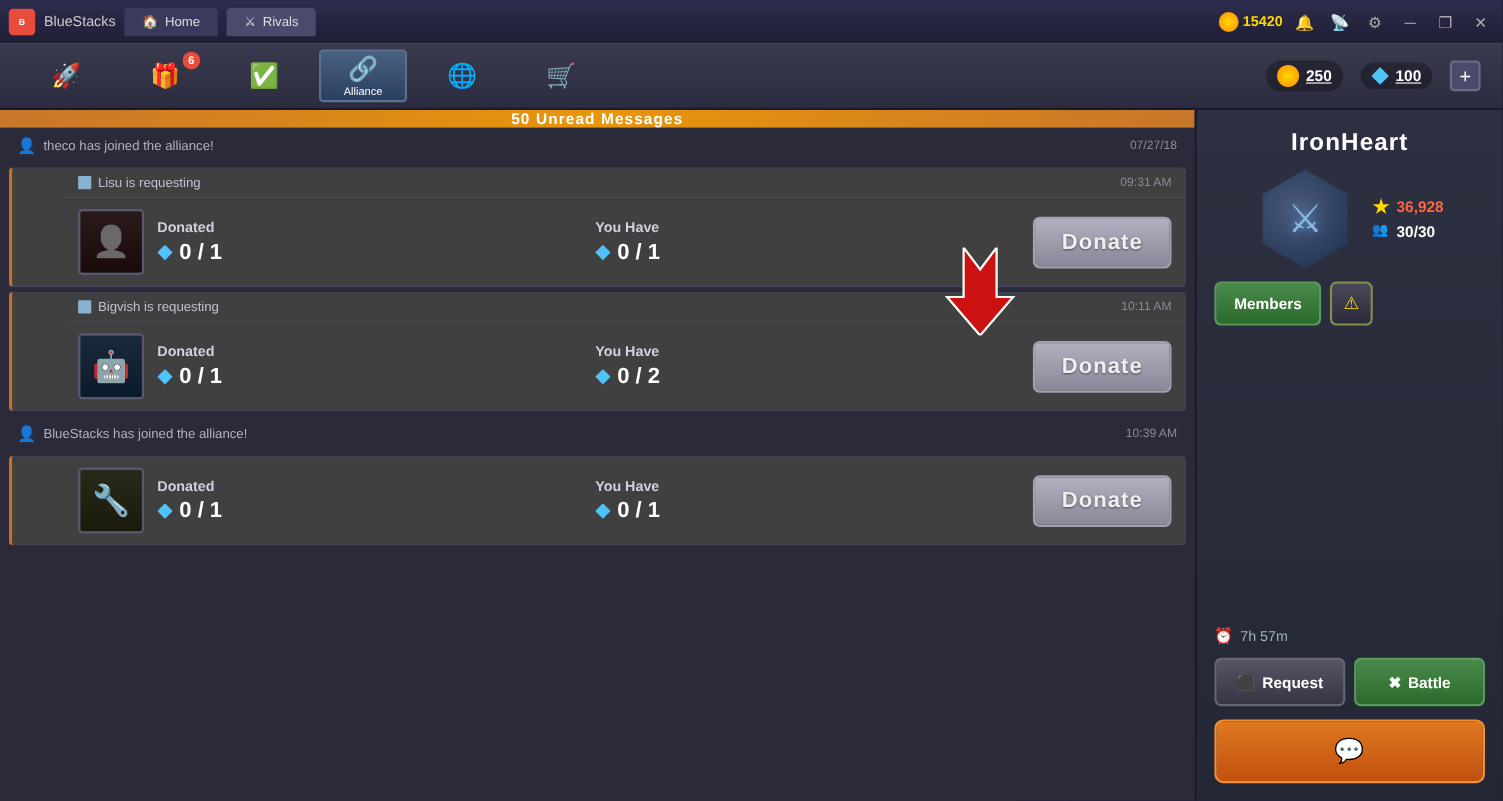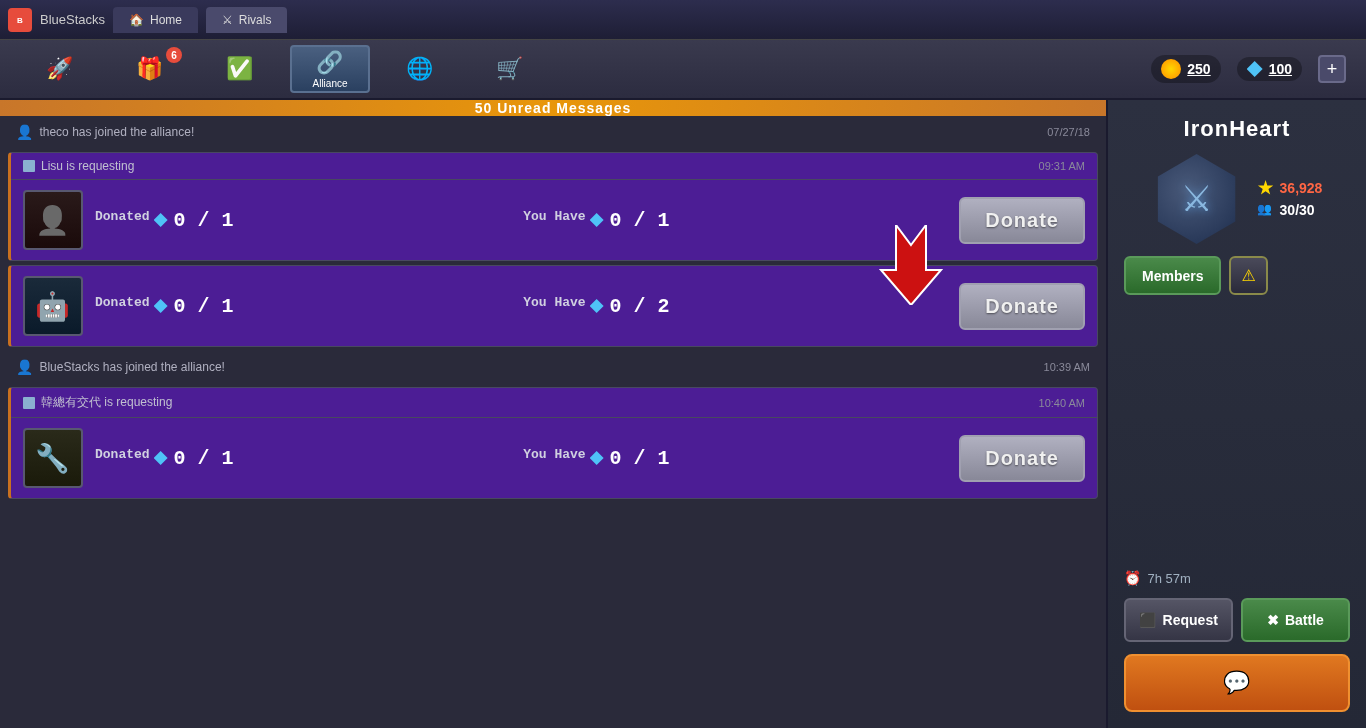--- a/index.html
+++ b/index.html
@@ -119,24 +119,25 @@
       font-size: 12px;
     }
     .chat-message.join-msg { color: #b0b0c0; }
     .chat-message .msg-text { display: flex; align-items: center; gap: 6px; }
     .person-icon { color: #8ab0d0; font-size: 14px; }
     .msg-time { color: #8a8a9a; font-size: 11px; }
 
     
     .request-card {
       margin: 4px 8px;
-      background: #4c1d95;
+      background: #404040;
       border: 1px solid #484860;
       border-left: 3px solid #c87020;
       border-radius: 4px;
+      padding-left: 48px;
     }
     .request-header {
       padding: 6px 12px;
       display: flex;
       align-items: center;
       justify-content: space-between;
       border-bottom: 1px solid #484860;
     }
     .request-header-left { display: flex; align-items: center; gap: 6px; color: #c0c0d0; font-size: 12px; }
     .request-icon { width: 12px; height: 12px; background: #8ab0d0; border-radius: 1px; }
@@ -163,40 +164,40 @@
     .avatar-1 { background: linear-gradient(180deg, #2a1a1a 0%, #1a0a0a 100%); }
     .avatar-1::after { content: '👤'; font-size: 28px; position: absolute; top: 50%; left: 50%; transform: translate(-50%, -50%); filter: grayscale(100%); }
     
     .avatar-2 { background: linear-gradient(180deg, #1a2a3a 0%, #0a1a2a 100%); }
     .avatar-2::after { content: '🤖'; font-size: 28px; position: absolute; top: 50%; left: 50%; transform: translate(-50%, -50%); }
     
     .avatar-3 { background: linear-gradient(180deg, #2a2a1a 0%, #1a1a0a 100%); }
     .avatar-3::after { content: '🔧'; font-size: 28px; position: absolute; top: 50%; left: 50%; transform: translate(-50%, -50%); }
 
     .donate-info { flex: 1; display: flex; align-items: center; justify-content: space-between; }
-    .donate-col { display: flex; flex-direction: row; gap: 4px; font-family: Liberation Mono, monospace; }
+    .donate-col { display: flex; flex-direction: column; gap: 4px; }
     .donate-label { color: #d0d0e0; font-size: 13px; font-weight: bold; }
     .donate-count { display: flex; align-items: center; gap: 6px; color: white; font-size: 20px; font-weight: bold; }
     .donate-gem { width: 14px; height: 14px; background: #4fc3f7; clip-path: polygon(50% 0%, 100% 50%, 50% 100%, 0% 50%); }
     .donate-btn {
       background: linear-gradient(180deg, #b0b0c0 0%, #888898 100%);
       border: 2px solid #a0a0b0;
       border-radius: 6px;
       padding: 10px 24px;
       color: #f0f0f0;
       font-size: 20px;
       font-weight: bold;
       cursor: pointer;
       letter-spacing: 1px;
       text-shadow: 0 1px 2px rgba(0,0,0,0.5);
     }
 
     
     .alliance-panel {
-      width: 260px;
+      width: 280px;
       background: linear-gradient(180deg, #2c3040 0%, #242836 100%);
       padding: 16px;
       display: flex;
       flex-direction: column;
       gap: 12px;
       border-left: 2px solid #1a1a2e;
     }
     .alliance-name {
       text-align: center;
       color: white;
@@ -346,20 +347,32 @@
     </div>
     <span class="title-app">BlueStacks</span>
     <div class="tab-home">
       <span>🏠</span>
       <span>Home</span>
     </div>
     <div class="tab-rivals">
       <span>⚔</span>
       <span>Rivals</span>
     </div>
+  </div>
+  <div class="title-bar-right">
+    <div class="coin-display">
+      <div class="coin-icon"></div>
+      <span>15420</span>
+    </div>
+    <button class="title-btn">🔔</button>
+    <button class="title-btn">📡</button>
+    <button class="title-btn">⚙</button>
+    <button class="title-btn min-btn">─</button>
+    <button class="title-btn restore-btn">❐</button>
+    <button class="title-btn close-btn">✕</button>
   </div>
 </div>
 
 <div class="app-area hexbg">
 
   <div class="nav-bar">
     <div class="nav-item">
       <span class="nav-icon">🚀</span>
     </div>
     <div class="nav-item" style="position:relative;">
@@ -441,20 +454,27 @@
 
       <div style="position:relative; height:0; overflow:visible;">
         <div style="position:absolute; right:160px; top:-40px; z-index:20;">
           <svg width="70" height="80" viewBox="0 0 70 80">
             <polygon points="35,20 50,0 50,45 65,45 35,80 5,45 20,45 20,0" fill="#cc1111" stroke="white" stroke-width="2"></polygon>
           </svg>
         </div>
       </div>
 
       <div class="request-card">
+        <div class="request-header">
+          <div class="request-header-left">
+            <div class="request-icon"></div>
+            <span>Bigvish is requesting</span>
+          </div>
+          <span class="request-time">10:11 AM</span>
+        </div>
         <div class="request-body">
           <div class="unit-avatar avatar-2"></div>
           <div class="donate-info">
             <div class="donate-col">
               <span class="donate-label">Donated</span>
               <div class="donate-count">
                 <div class="donate-gem"></div>
                 <span>0 / 1</span>
               </div>
             </div>
@@ -472,27 +492,20 @@
 
       <div class="chat-message join-msg">
         <div class="msg-text">
           <span class="person-icon">👤</span>
           <span>BlueStacks has joined the alliance!</span>
         </div>
         <span class="msg-time">10:39 AM</span>
       </div>
 
       <div class="request-card">
-        <div class="request-header">
-          <div class="request-header-left">
-            <div class="request-icon"></div>
-            <span>韓總有交代 is requesting</span>
-          </div>
-          <span class="request-time">10:40 AM</span>
-        </div>
         <div class="request-body">
           <div class="unit-avatar avatar-3"></div>
           <div class="donate-info">
             <div class="donate-col">
               <span class="donate-label">Donated</span>
               <div class="donate-count">
                 <div class="donate-gem"></div>
                 <span>0 / 1</span>
               </div>
             </div>

